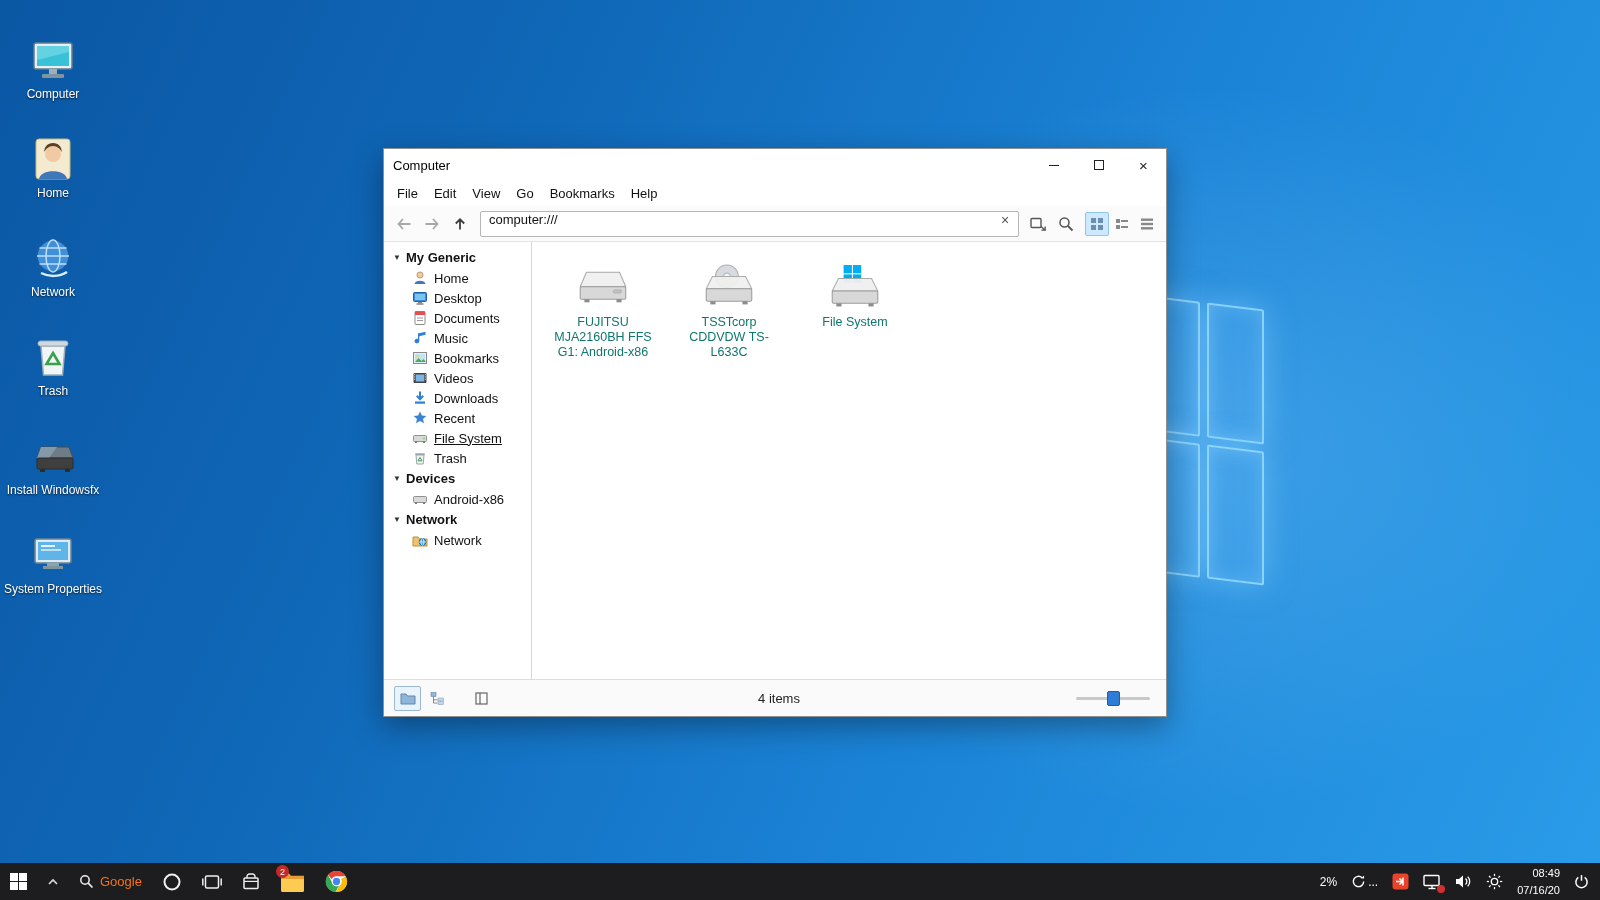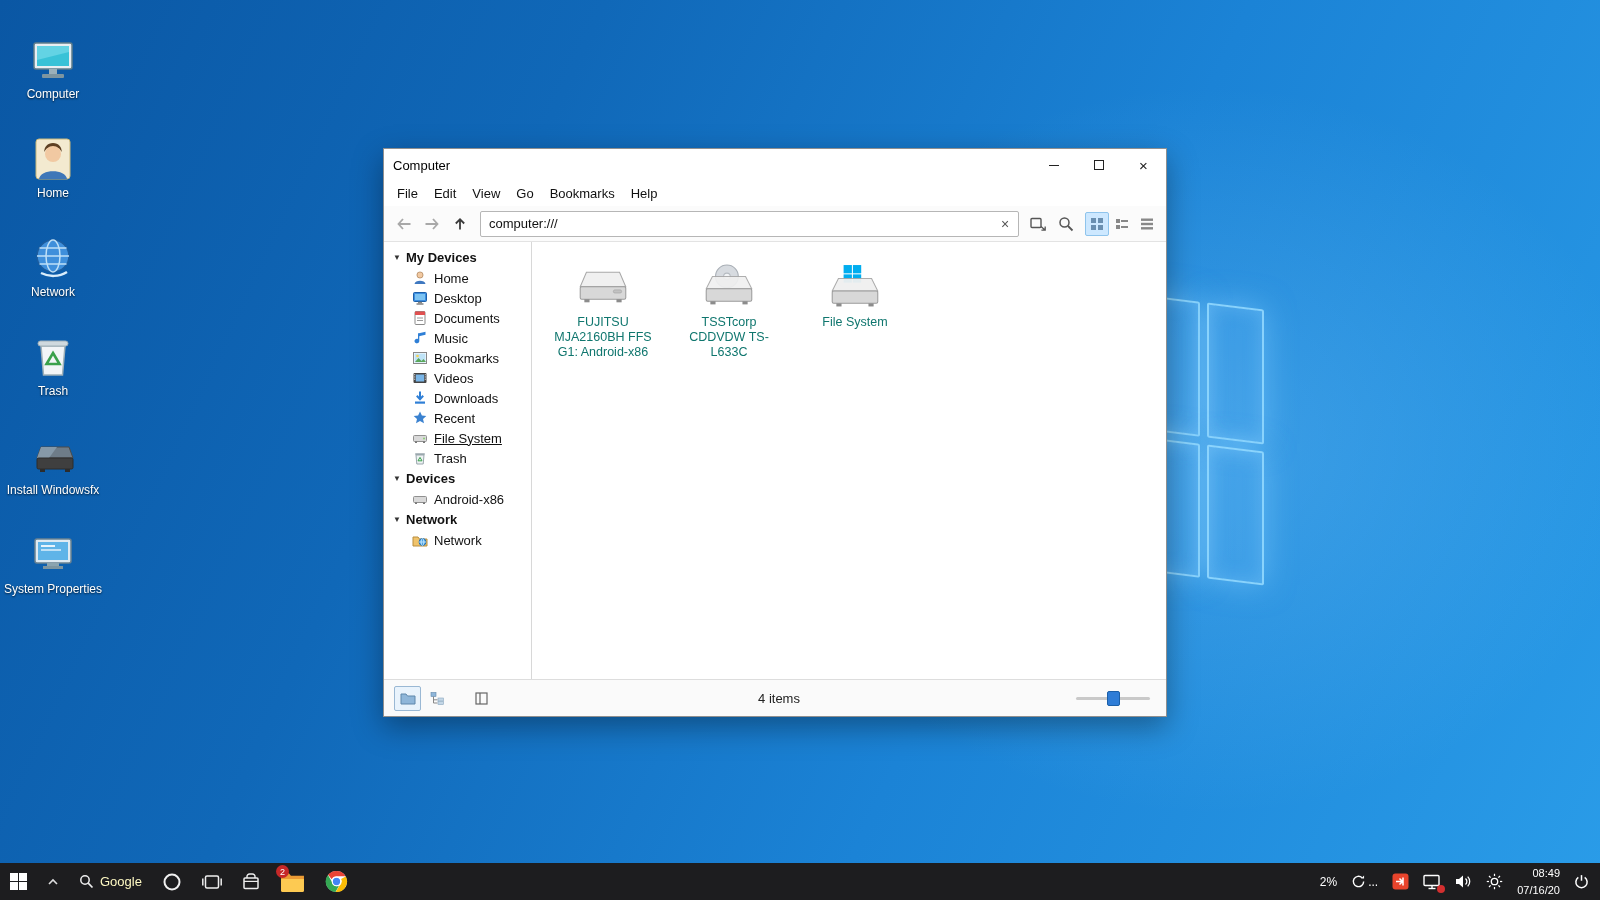--- a/index.html
+++ b/index.html
@@ -32,21 +32,21 @@
   .max-glyph { width:10px; height:10px; border:1px solid #222; display:block; }
   .close-glyph { font-size:15px; line-height:1; }
 
   .menubar { height:25px; display:flex; align-items:center; padding-left:5px; font-size:13px; color:#111; }
   .menu-item { padding:3px 8px; }
 
   .toolbar { height:36px; display:flex; align-items:center; padding:0 7px; gap:2px;
     background:#fbfbfb; border-bottom:1px solid #e3e3e3; }
   .navbtn { width:26px; height:26px; display:flex; align-items:center; justify-content:center; }
   .addressbar { flex:1; height:26px; border:1px solid #b6b6b6; border-radius:2px; background:#fff;
-    display:flex; align-items:center; margin:0 5px; }
+    display:flex; align-items:flex-start; margin:0 5px; }
   .addr-text { flex:1; padding-left:8px; font-size:13px; color:#111; }
   .addr-clear { width:26px; text-align:center; color:#555; font-size:14px; }
   .tool-icon-btn { width:25px; height:26px; display:flex; align-items:center; justify-content:center; }
   .view-toggles { display:flex; margin-left:5px; gap:1px; }
   .vbtn { width:24px; height:24px; border:1px solid transparent; display:flex; align-items:center; justify-content:center; border-radius:2px; }
   .vbtn.active { background:#cde8ff; border-color:#8fc4ec; }
 
   .body-row { flex:1; display:flex; min-height:0; }
   .sidebar { width:148px; border-right:1px solid #d8d8d8; padding-top:5px; font-size:13px; color:#111; overflow:hidden; flex:none; }
   .sec-hdr { display:flex; align-items:center; padding:3px 0 3px 9px; font-weight:bold; }
@@ -67,21 +67,21 @@
   .sb-btn.pane-toggle { margin-left:16px; width:22px; }
   .sb-count { position:absolute; left:0; right:0; text-align:center; font-size:13px; color:#222; pointer-events:none;margin-left:8px; }
   .sb-slider { margin-left:auto; display:flex; align-items:center; z-index:1; padding-right:6px; }
   .track { width:74px; height:3px; background:#c9c9c9; border-radius:2px; position:relative; }
   .thumb { position:absolute; left:31px; top:-6px; width:13px; height:15px; background:#2e7cd6; border:1px solid #1b5fa8; border-radius:2px; }
 
   
   .taskbar { position:absolute; left:0; right:0; bottom:0; height:37px; background:#1d1d1f;
     display:flex; align-items:center; z-index:50; }
   .tb-item { height:100%; display:flex; align-items:center; justify-content:center; padding:0 10px; position:relative; }
-  .tb-search { gap:6px; color:#fef9c3; font-size:13px; }
+  .tb-search { gap:6px; color:#f97316; font-size:13px; }
   .badge { position:absolute; top:2px; left:6px; min-width:13px; height:13px; border-radius:7px; background:#c62828;
     color:#fff; font-size:9px; display:flex; align-items:center; justify-content:center; padding:0 2px; }
   .tb-right { margin-left:auto; display:flex; align-items:center; height:100%; padding-right:4px; }
   .tray-item { padding:0 7px; height:100%; display:flex; align-items:center; color:#fff; font-size:12px; gap:2px; position:relative; }
   .clock { flex-direction:column; justify-content:center; align-items:flex-end; font-size:11px; line-height:1.3; }
   .mini-badge { position:absolute; right:3px; bottom:7px; width:8px; height:8px; border-radius:50%; background:#d32f2f; }
 </style>
 </head>
 <body>
 
@@ -243,21 +243,21 @@
             </svg>
         </div>
       </div>
     </div>
 
     <div class="body-row">
 
       <div class="sidebar">
         <div class="sec-hdr">
           <span class="tri">▼</span>
-          <span>My Devices</span>
+          <span>My Generic</span>
         </div>
         <div class="srow">
           <span class="si"><svg viewBox="0 0 16 16">
                 <circle cx="8" cy="5" r="3.1" fill="#f1c9a2" stroke="#8a5a2a" stroke-width=".5"></circle>
                 <path d="M2.5 14c.6-4.4 10.4-4.4 11 0z" fill="#3f78c0"></path>
               </svg></span>
           <span class="lbl">Home</span>
         </div>
         <div class="srow">
           <span class="si"><svg viewBox="0 0 16 16">

